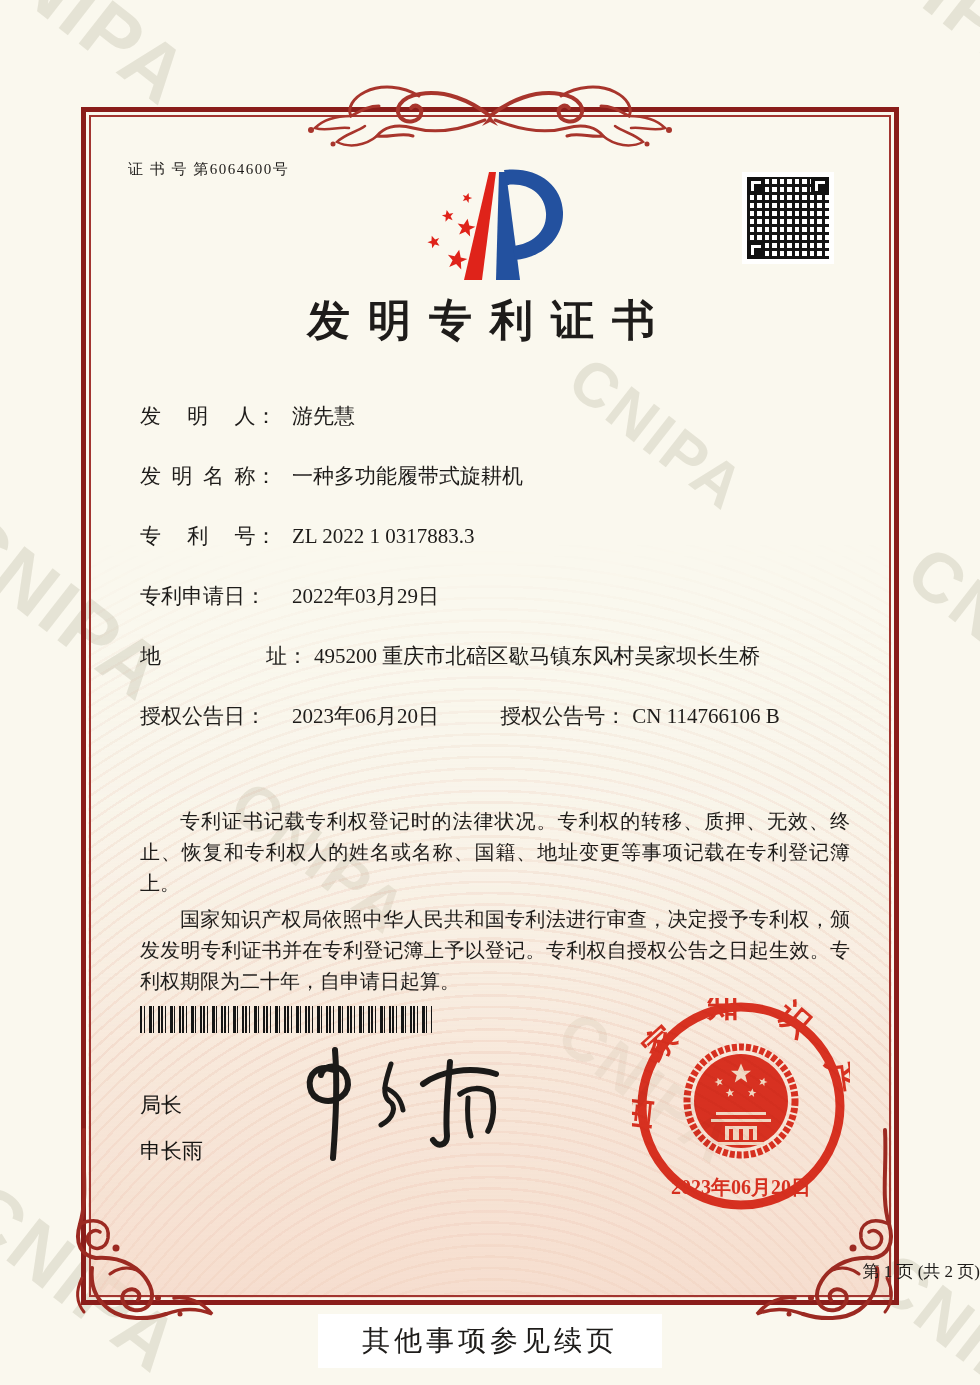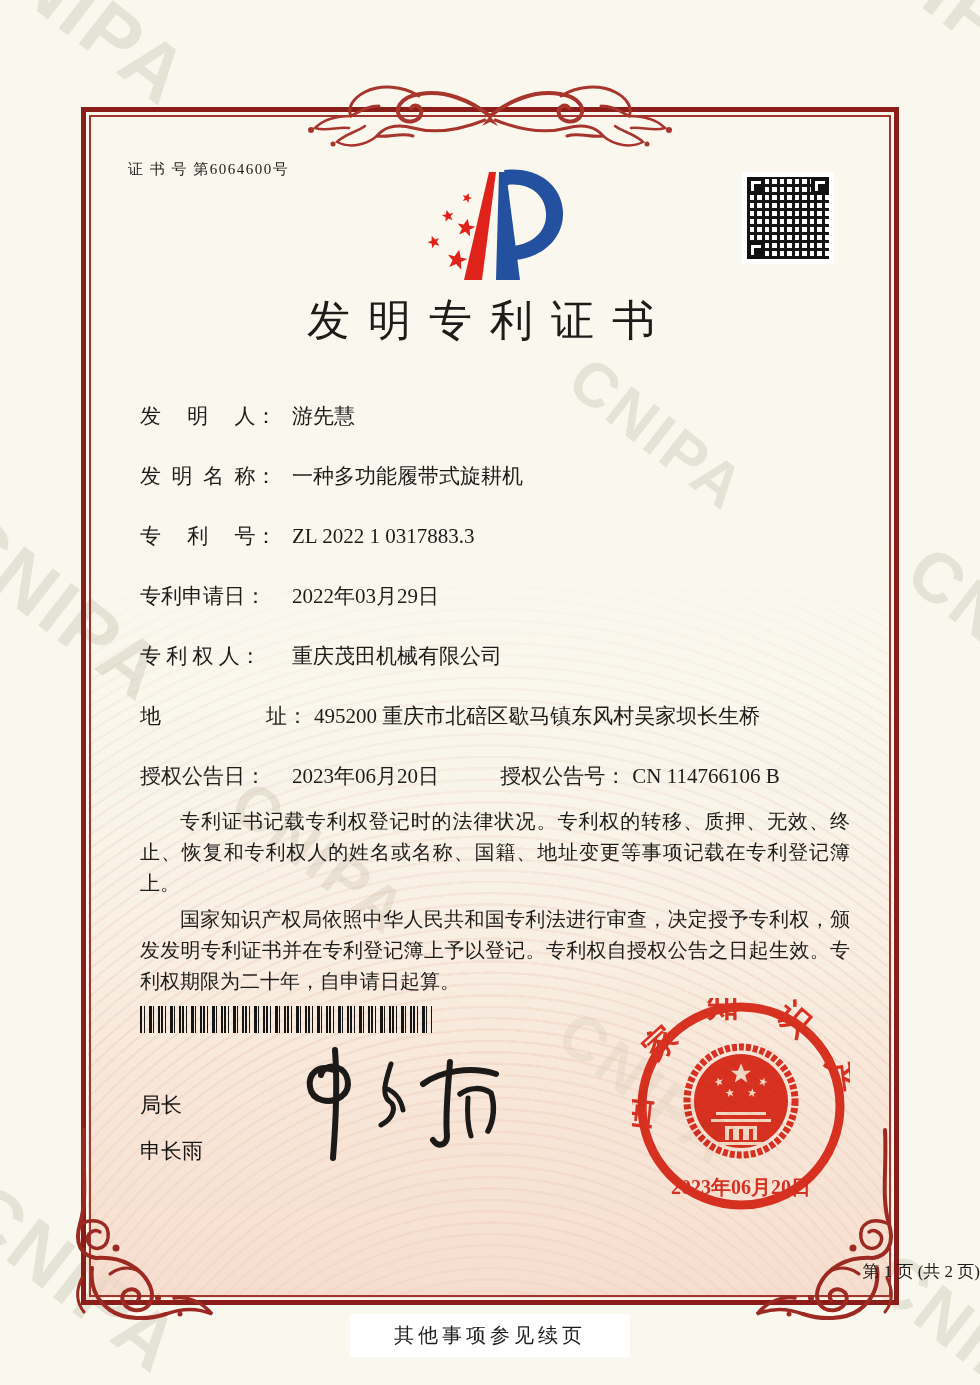--- a/index.html
+++ b/index.html
@@ -43,21 +43,21 @@
     background:
       repeating-linear-gradient(90deg,#141414 0 3px,transparent 3px 7px,#141414 7px 10px,transparent 10px 15px),
       repeating-linear-gradient(0deg,#141414 0 3px,transparent 3px 8px,#141414 8px 11px,transparent 11px 16px);
     background-color:#fff;
   }
   .finder{ position:absolute; width:18px; height:18px; border:4px solid #111; background:#fff; box-sizing:border-box;}
   .finder::after{content:""; position:absolute; left:3px; top:3px; width:7px; height:7px; background:#111;}
   .f-tl{left:0;top:0}.f-tr{right:0;top:0}.f-bl{left:0;bottom:0}
   .title{
     position:absolute; left:0; right:0; top:292px; text-align:center;
-    font-size:43px; font-weight:normal; letter-spacing:18px; z-index:4;
+    font-size:43px; font-weight:bold; letter-spacing:18px; z-index:4;
   }
   
   .fields{ position:absolute; left:140px; top:398px; width:720px; z-index:4; font-size:21px;}
   .row{ height:36px; line-height:36px; margin-bottom:24px; white-space:nowrap;}
   .lbl{ display:inline-block; min-width:146px; white-space:pre; }
   .val{ margin-left:6px; }
   .pair2{ margin-left:56px; }
   
   .paras{ position:absolute; left:140px; top:806px; width:710px; z-index:4;
     font-size:20px; line-height:31px; text-align:justify;}
@@ -70,21 +70,21 @@
       #151515 9px 12px, transparent 12px 13px,
       #151515 13px 14px, transparent 14px 18px,
       #151515 18px 20px, transparent 20px 21px);
   }
   .signer{ position:absolute; left:140px; top:1082px; z-index:4;
     font-family:"Liberation Sans", sans-serif; font-size:21px; line-height:46px; color:#151412;}
   .signature{ position:absolute; left:288px; top:1044px; z-index:4; }
   .seal{ position:absolute; left:632px; top:998px; z-index:5; mix-blend-mode:multiply; opacity:.95;}
   .page-info{ position:absolute; left:0; right:0; top:1260px; text-align:right; font-size:17px; z-index:4;}
   .note-box{ position:absolute; left:50%; top:1314px; transform:translateX(-50%);
-    background:#ffffff; padding:8px 44px; font-size:20px; letter-spacing:4px; z-index:4; white-space:nowrap;}
+    background:#ffffff; padding:8px 44px; font-size:28px; letter-spacing:4px; z-index:4; white-space:nowrap;}
 </style>
 </head>
 <body>
 
 <div class="page">
 
   <div class="wm" style="left:-52px; top:-38px; font-size:80px;">CNIPA</div>
   <div class="wm" style="left:812px; top:-58px; font-size:80px;">CNIPA</div>
   <div class="wm" style="left:556px; top:398px; font-size:62px;">CNIPA</div>
   <div class="wm" style="left:-70px; top:560px; font-size:78px;">CNIPA</div>
@@ -187,23 +187,20 @@
       <span class="lbl">发　 明　 人：</span><span class="val">游先慧</span>
     </div>
     <div class="row">
       <span class="lbl">发  明  名  称：</span><span class="val">一种多功能履带式旋耕机</span>
     </div>
     <div class="row">
       <span class="lbl">专　 利　 号：</span><span class="val">ZL 2022 1 0317883.3</span>
     </div>
     <div class="row">
       <span class="lbl">专利申请日：</span><span class="val">2022年03月29日</span>
-    </div>
-    <div class="row">
-      <span class="lbl">专 利 权 人：</span><span class="val">重庆茂田机械有限公司</span>
     </div>
     <div class="row">
       <span class="lbl">地　　　　　址：</span><span class="val">495200 重庆市北碚区歇马镇东风村吴家坝长生桥</span>
     </div>
     <div class="row">
       <span class="lbl">授权公告日：</span><span class="val">2023年06月20日</span>
       <span class="pair2">
         <span class="lbl" style="min-width:0">授权公告号：</span><span class="val">CN 114766106 B</span>
       </span>
     </div>

